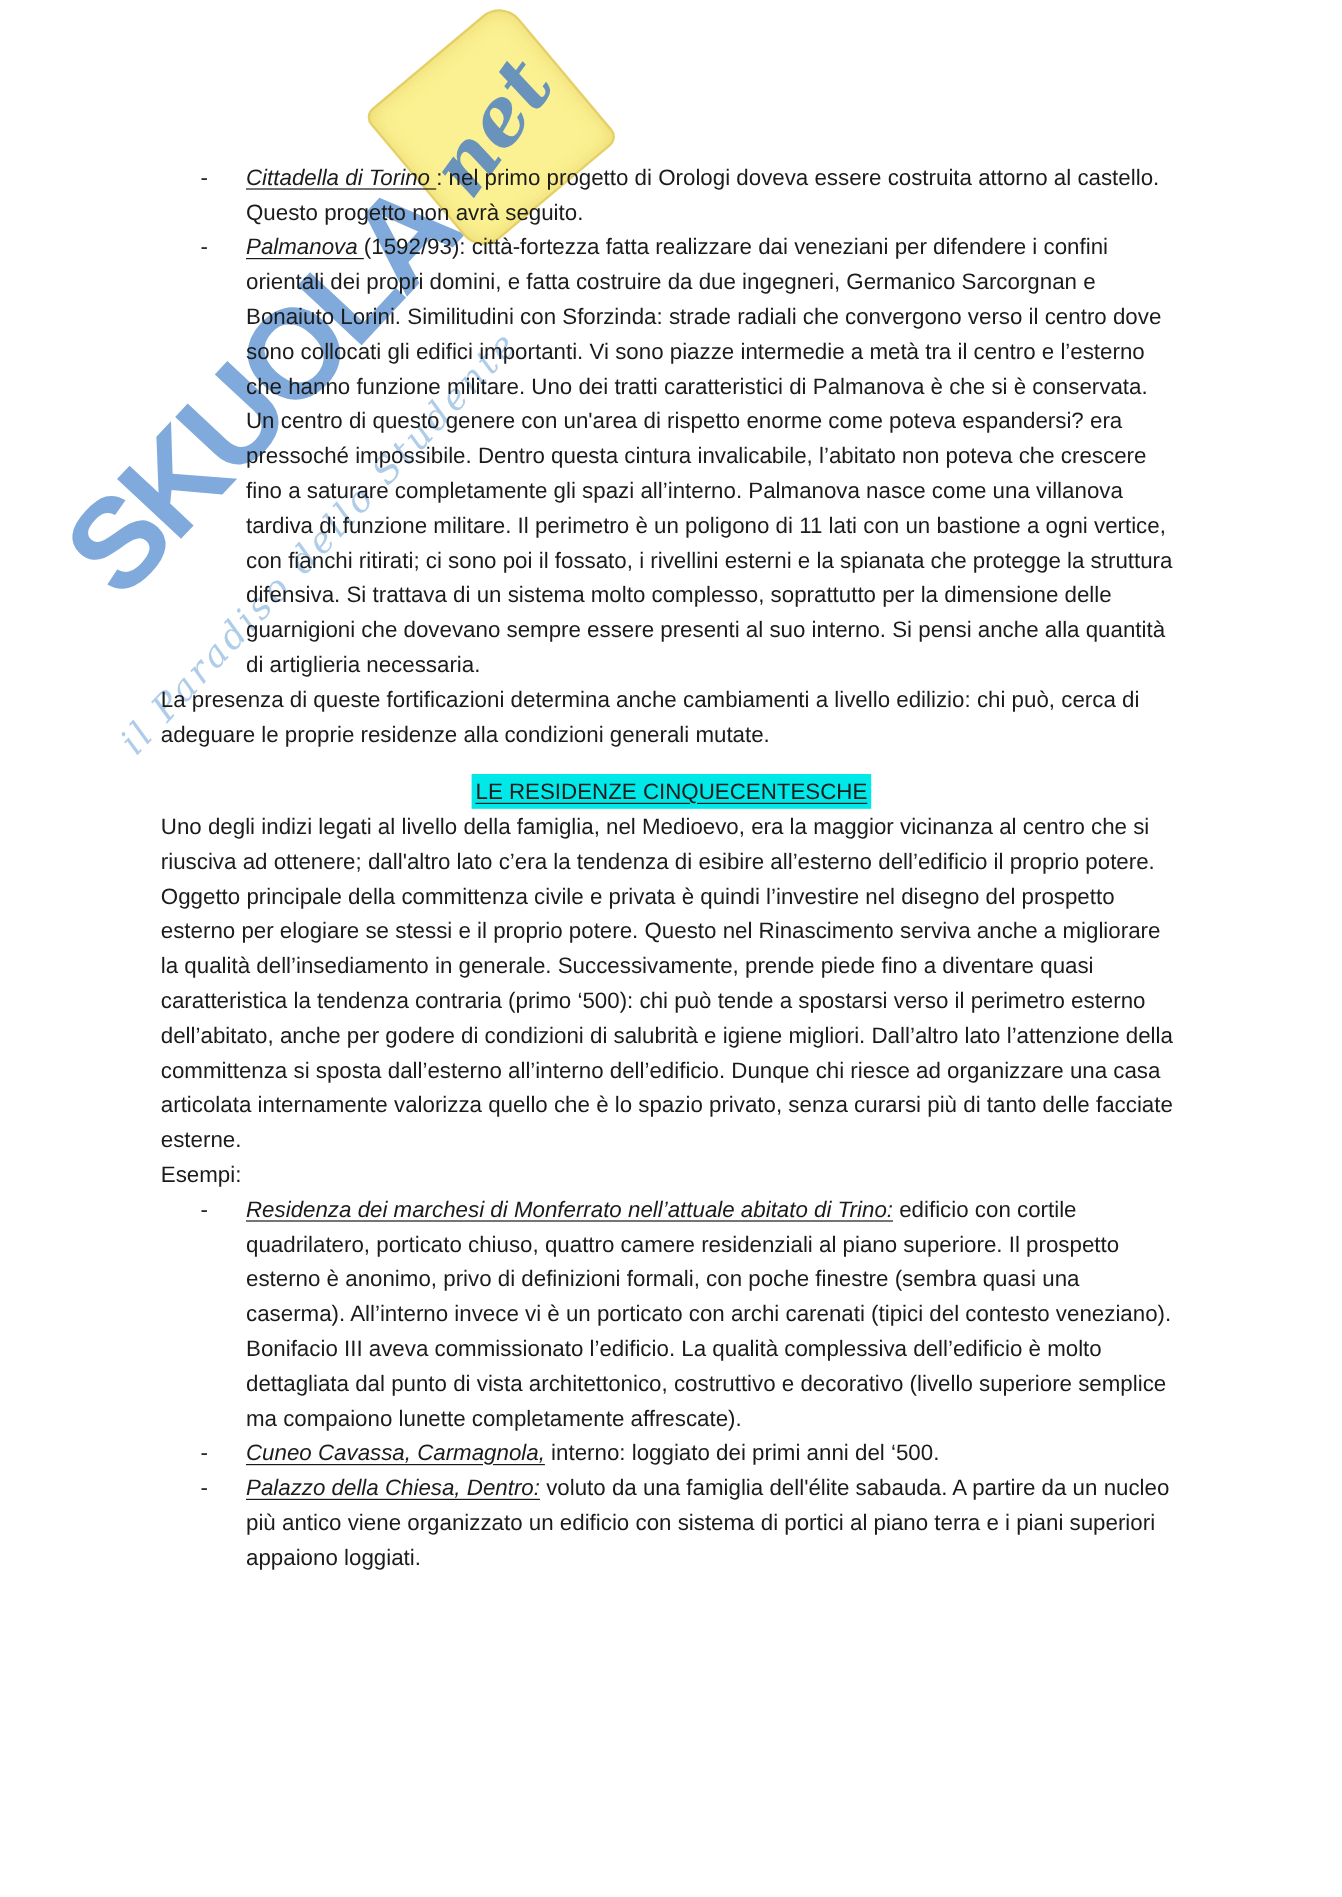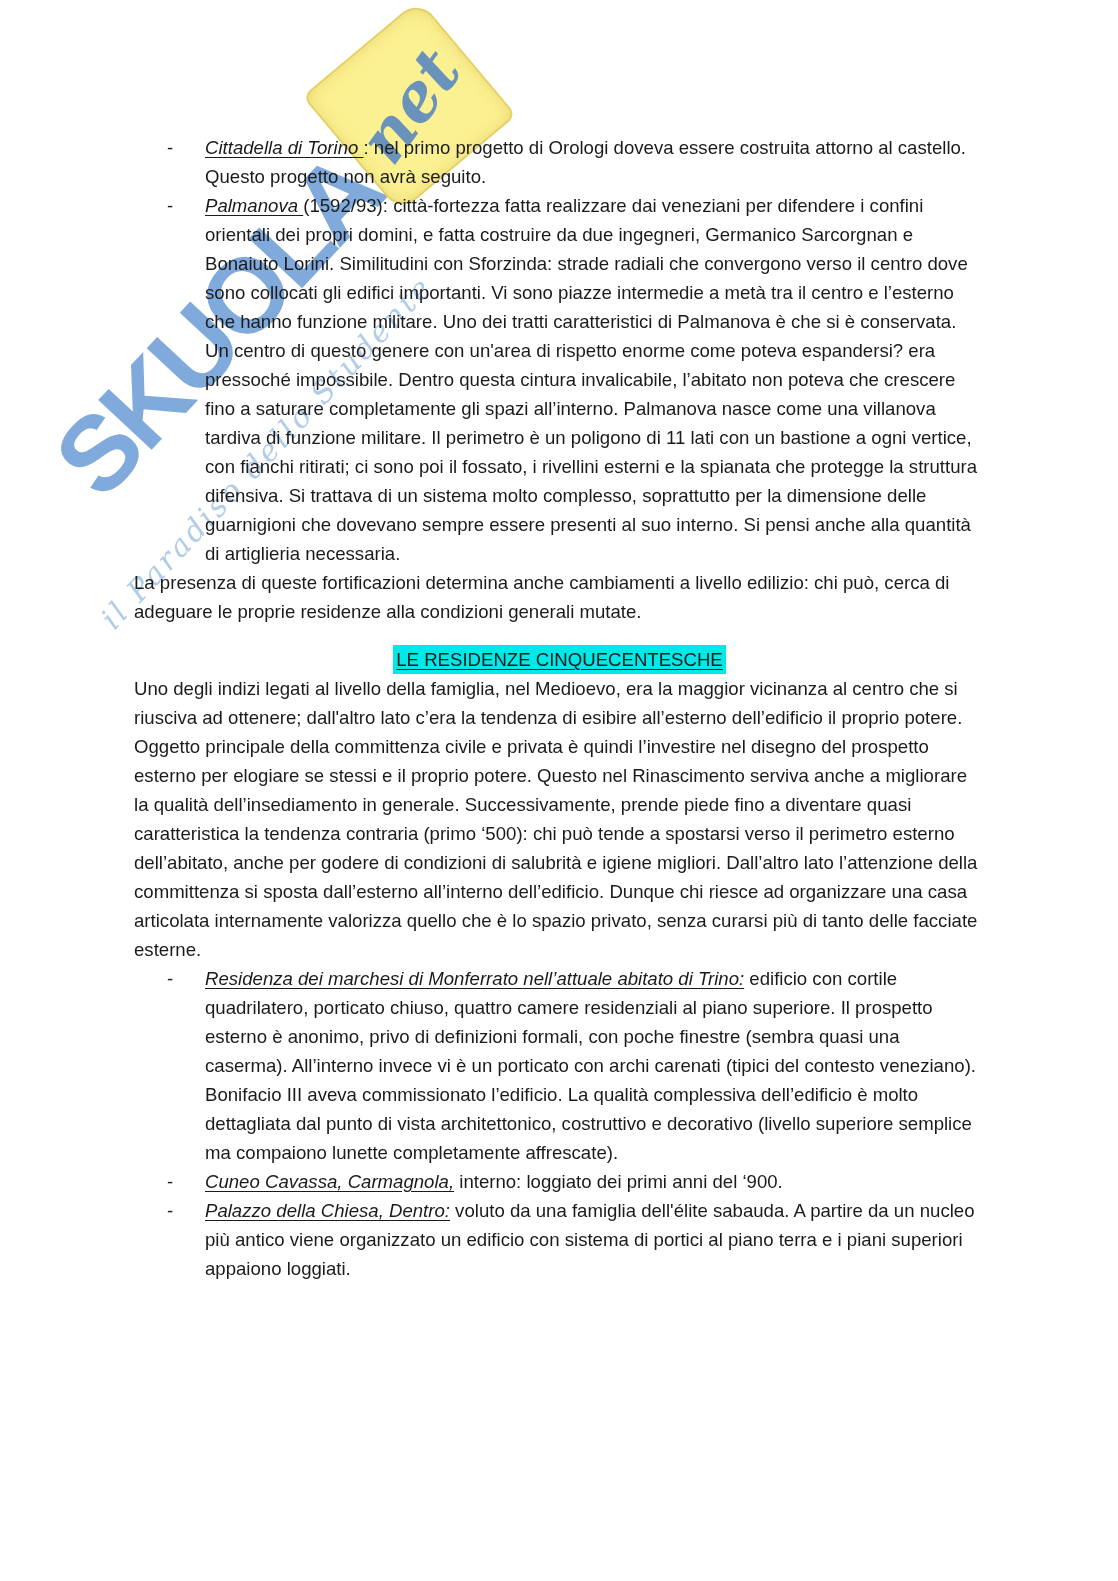--- a/index.html
+++ b/index.html
@@ -96,29 +96,30 @@
     </ul>
 
     <p class="para">La presenza di queste fortificazioni determina anche cambiamenti a livello edilizio: chi può, cerca di adeguare le proprie residenze alla condizioni generali mutate.</p>
 
     <div class="heading-row">
       <span class="sec-heading" id="sec-heading" style="background: rgb(0, 232, 232);">LE RESIDENZE CINQUECENTESCHE</span>
     </div>
 
     <p class="para">Uno degli indizi legati al livello della famiglia, nel Medioevo, era la maggior vicinanza al centro che si riusciva ad ottenere; dall'altro lato c’era la tendenza di esibire all’esterno dell’edificio il proprio potere. Oggetto principale della committenza civile e privata è quindi l’investire nel disegno del prospetto esterno per elogiare se stessi e il proprio potere. Questo nel Rinascimento serviva anche a migliorare la qualità dell’insediamento in generale. Successivamente, prende piede fino a diventare quasi caratteristica la tendenza contraria (primo ‘500): chi può tende a spostarsi verso il perimetro esterno dell’abitato, anche per godere di condizioni di salubrità e igiene migliori. Dall’altro lato l’attenzione della committenza si sposta dall’esterno all’interno dell’edificio. Dunque chi riesce ad organizzare una casa articolata internamente valorizza quello che è lo spazio privato, senza curarsi più di tanto delle facciate esterne.</p>
 
+    <p class="para">Esempi:</p>
 
     <ul class="dash">
       <li>
         <span class="marker">-</span>
         <span class="item-body"><span class="lead">Residenza dei marchesi di Monferrato nell’attuale abitato di Trino:</span><span> edificio con cortile quadrilatero, porticato chiuso, quattro camere residenziali al piano superiore. Il prospetto esterno è anonimo, privo di definizioni formali, con poche finestre (sembra quasi una caserma). All’interno invece vi è un porticato con archi carenati (tipici del contesto veneziano). Bonifacio III aveva commissionato l’edificio. La qualità complessiva dell’edificio è molto dettagliata dal punto di vista architettonico, costruttivo e decorativo (livello superiore semplice ma compaiono lunette completamente affrescate).</span></span>
       </li>
       <li>
         <span class="marker">-</span>
-        <span class="item-body"><span class="lead">Cuneo Cavassa, Carmagnola,</span><span> interno: loggiato dei primi anni del ‘900.</span></span>
+        <span class="item-body"><span class="lead">Cuneo Cavassa, Carmagnola,</span><span> interno: loggiato dei primi anni del ‘500.</span></span>
       </li>
       <li>
         <span class="marker">-</span>
         <span class="item-body"><span class="lead">Palazzo della Chiesa, Dentro:</span><span> voluto da una famiglia dell'élite sabauda. A partire da un nucleo più antico viene organizzato un edificio con sistema di portici al piano terra e i piani superiori appaiono loggiati.</span></span>
       </li>
     </ul>
 
   </div>
 </div>
 

